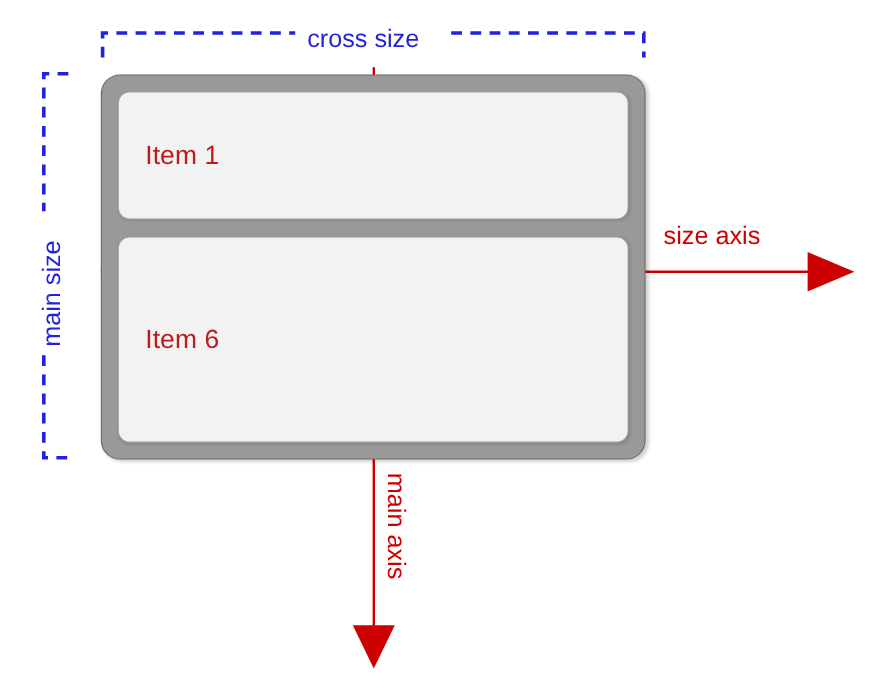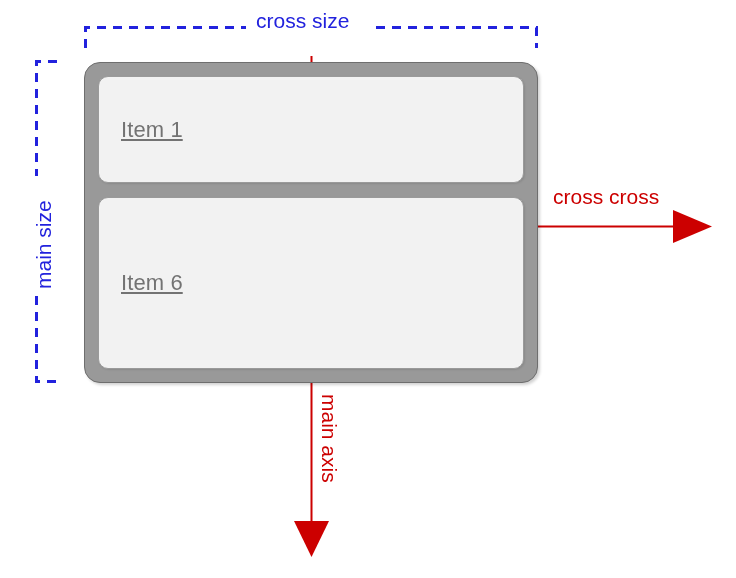--- a/index.html
+++ b/index.html
@@ -46,39 +46,38 @@
     box-shadow: 2px 2px 3px rgba(0,0,0,0.18);
   }
   .flex-item {
     box-sizing: border-box;
     background: #f2f2f2;
     border: 1px solid #9a9a9a;
     border-radius: 10px;
     display: flex;
     align-items: center;
     padding-left: 22px;
-    color: #737373;
+    color: #b91c1c;
     font-size: 22px;
     letter-spacing: 0.1px;
     box-shadow: 1px 1px 2px rgba(0,0,0,0.10);
-    text-decoration: underline;
   }
   .item-1 { height: 107px; }
   .item-2 { height: 172px; }
 
   
   .lbl {
     position: absolute;
     white-space: nowrap;
     line-height: 1;
   }
   .lbl-blue { color: #2222dd; font-size: 21px; }
   .lbl-red  { color: #cc0000; font-size: 21px; }
 
-  #cross-size-label { left: 256px; top: 10px; }
+  #cross-size-label { left: 256px; top: 22px; }
 
   #main-size-label {
     left: 33px;
     top: 289px;
     transform: rotate(-90deg);
     transform-origin: left top;
   }
 
   #cross-axis-label { left: 553px; top: 186px; }
 
@@ -122,17 +121,17 @@
     <g stroke="#2222dd" stroke-width="3" fill="none" stroke-dasharray="9,7">
       <path d="M 57 61.5 L 36.5 61.5 L 36.5 176"></path>
       <path d="M 36.5 296 L 36.5 381.5 L 57 381.5"></path>
     </g>
   </svg>
 
   <div class="lbl lbl-blue" id="cross-size-label">cross size</div>
 
   <div class="lbl lbl-blue" id="main-size-label">main size</div>
 
-  <div class="lbl lbl-red" id="cross-axis-label">cross cross</div>
+  <div class="lbl lbl-red" id="cross-axis-label">size axis</div>
 
   <div class="lbl lbl-red" id="main-axis-label">main axis</div>
 
 </div>
 
 </body></html>

